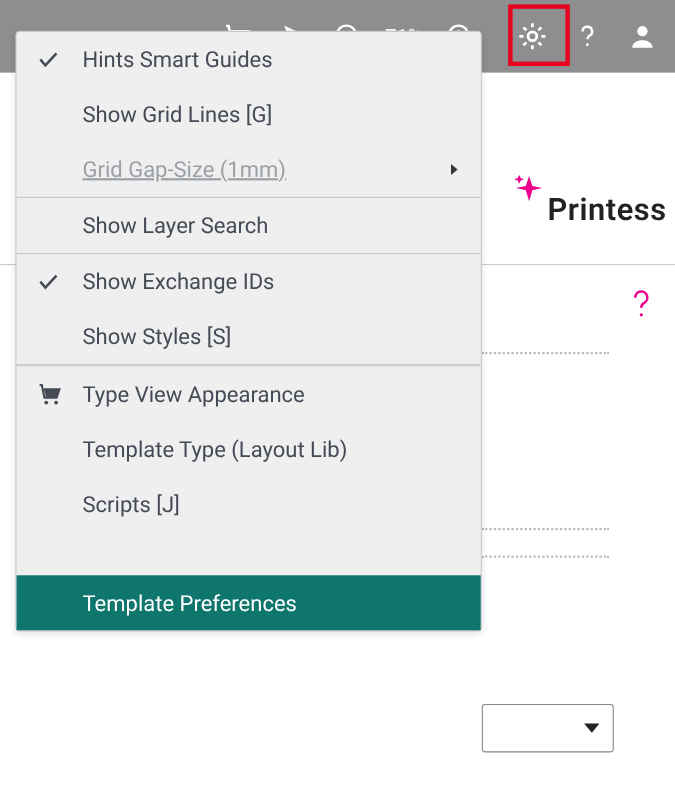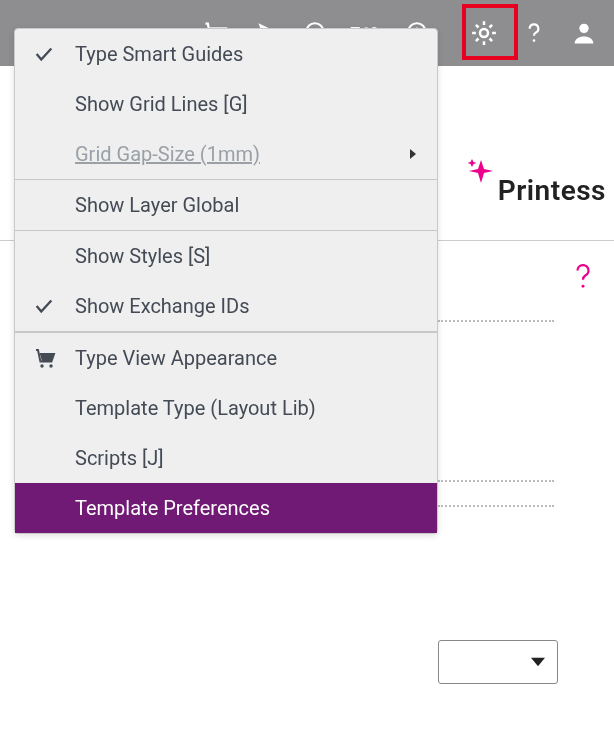--- a/index.html
+++ b/index.html
@@ -113,22 +113,23 @@
     color: #444b55;
   }
   .menu-item .lbl { flex: 1; }
   .menu-item .trail {
     width: 20px;
     display:flex; align-items:center; justify-content:center;
     color:#444;
   }
   .menu-item.disabled .lbl { color: #9aa0a6; text-decoration: underline; }
   .menu-item.selected {
-    background: #701a75;
+    background: #0f766e;
     color: #fff;
+    margin-top: 40px;
   }
   .menu-item.selected .lbl { color:#fff; }
   .menu-sep {
     height: 1px;
     background: #c7c7ca;
     margin: 0;
   }
   svg { display:block; }
 </style>
 </head>
@@ -214,52 +215,52 @@
     </svg>
 </div>
 
 <div class="menu" id="menu">
     <div class="menu-item">
       <span class="lead">
         <svg width="22" height="22" viewBox="0 0 24 24" fill="none" stroke="#444b55" stroke-width="2.5">
           <polyline points="4,12 9,18 20,6"></polyline>
         </svg>
       </span>
-      <span class="lbl">Type Smart Guides</span>
+      <span class="lbl">Hints Smart Guides</span>
     </div>
     <div class="menu-item">
       <span class="lead"></span>
       <span class="lbl">Show Grid Lines [G]</span>
     </div>
     <div class="menu-item disabled">
       <span class="lead"></span>
       <span class="lbl">Grid Gap-Size (1mm)</span>
       <span class="trail">
         <svg width="10" height="14" viewBox="0 0 10 14">
           <polygon points="2,2 8,7 2,12" fill="#333"></polygon>
         </svg>
       </span>
     </div>
     <div class="menu-sep"></div>
     <div class="menu-item">
       <span class="lead"></span>
-      <span class="lbl">Show Layer Global</span>
-    </div>
-    <div class="menu-sep"></div>
-    <div class="menu-item">
-      <span class="lead"></span>
-      <span class="lbl">Show Styles [S]</span>
-    </div>
+      <span class="lbl">Show Layer Search</span>
+    </div>
+    <div class="menu-sep"></div>
     <div class="menu-item">
       <span class="lead">
         <svg width="22" height="22" viewBox="0 0 24 24" fill="none" stroke="#444b55" stroke-width="2.5">
           <polyline points="4,12 9,18 20,6"></polyline>
         </svg>
       </span>
       <span class="lbl">Show Exchange IDs</span>
+    </div>
+    <div class="menu-item">
+      <span class="lead"></span>
+      <span class="lbl">Show Styles [S]</span>
     </div>
     <div class="menu-sep"></div>
     <div class="menu-sep"></div>
     <div class="menu-item">
       <span class="lead">
         <svg width="24" height="24" viewBox="0 0 24 24" fill="#444b55">
           <circle cx="9" cy="20" r="1.7"></circle>
           <circle cx="18" cy="20" r="1.7"></circle>
           <path d="M3 4h2l2.4 11.5h11L21 8H7" fill="none" stroke="#444b55" stroke-width="2"></path>
           <path d="M7 8h14l-2.5 7.5H9z"></path>

